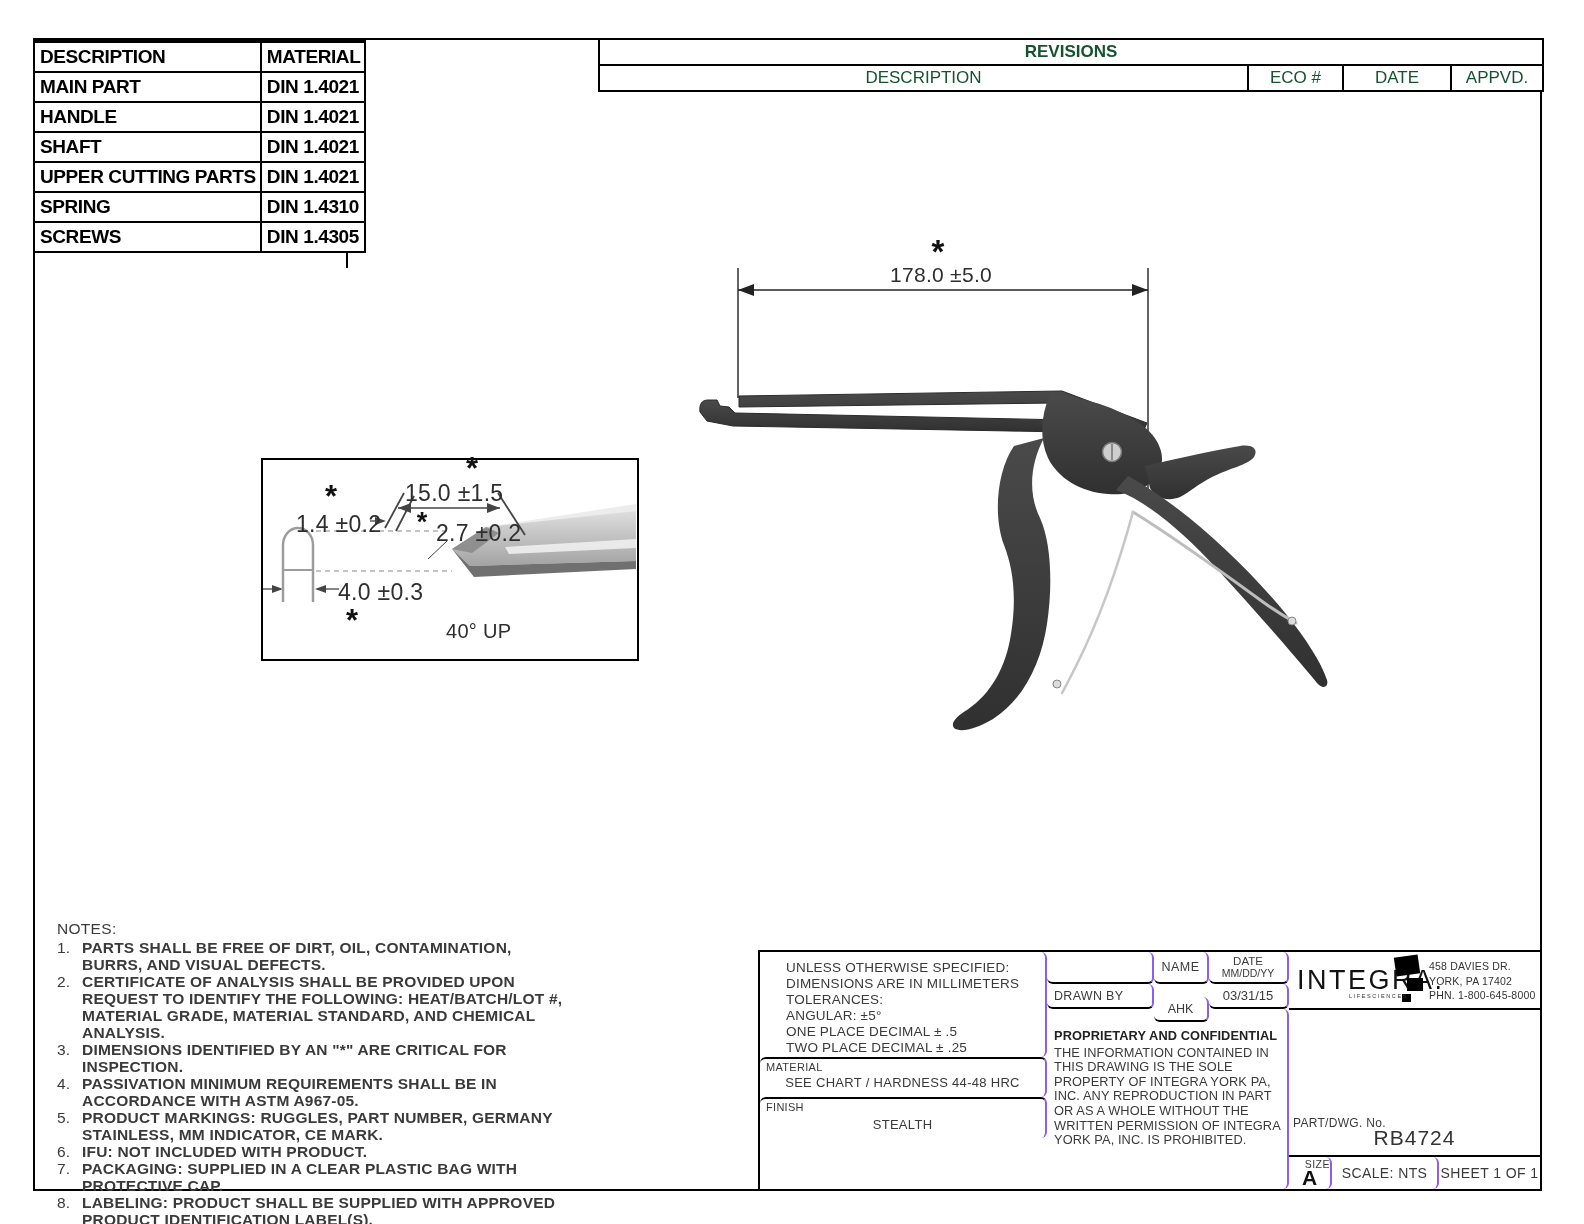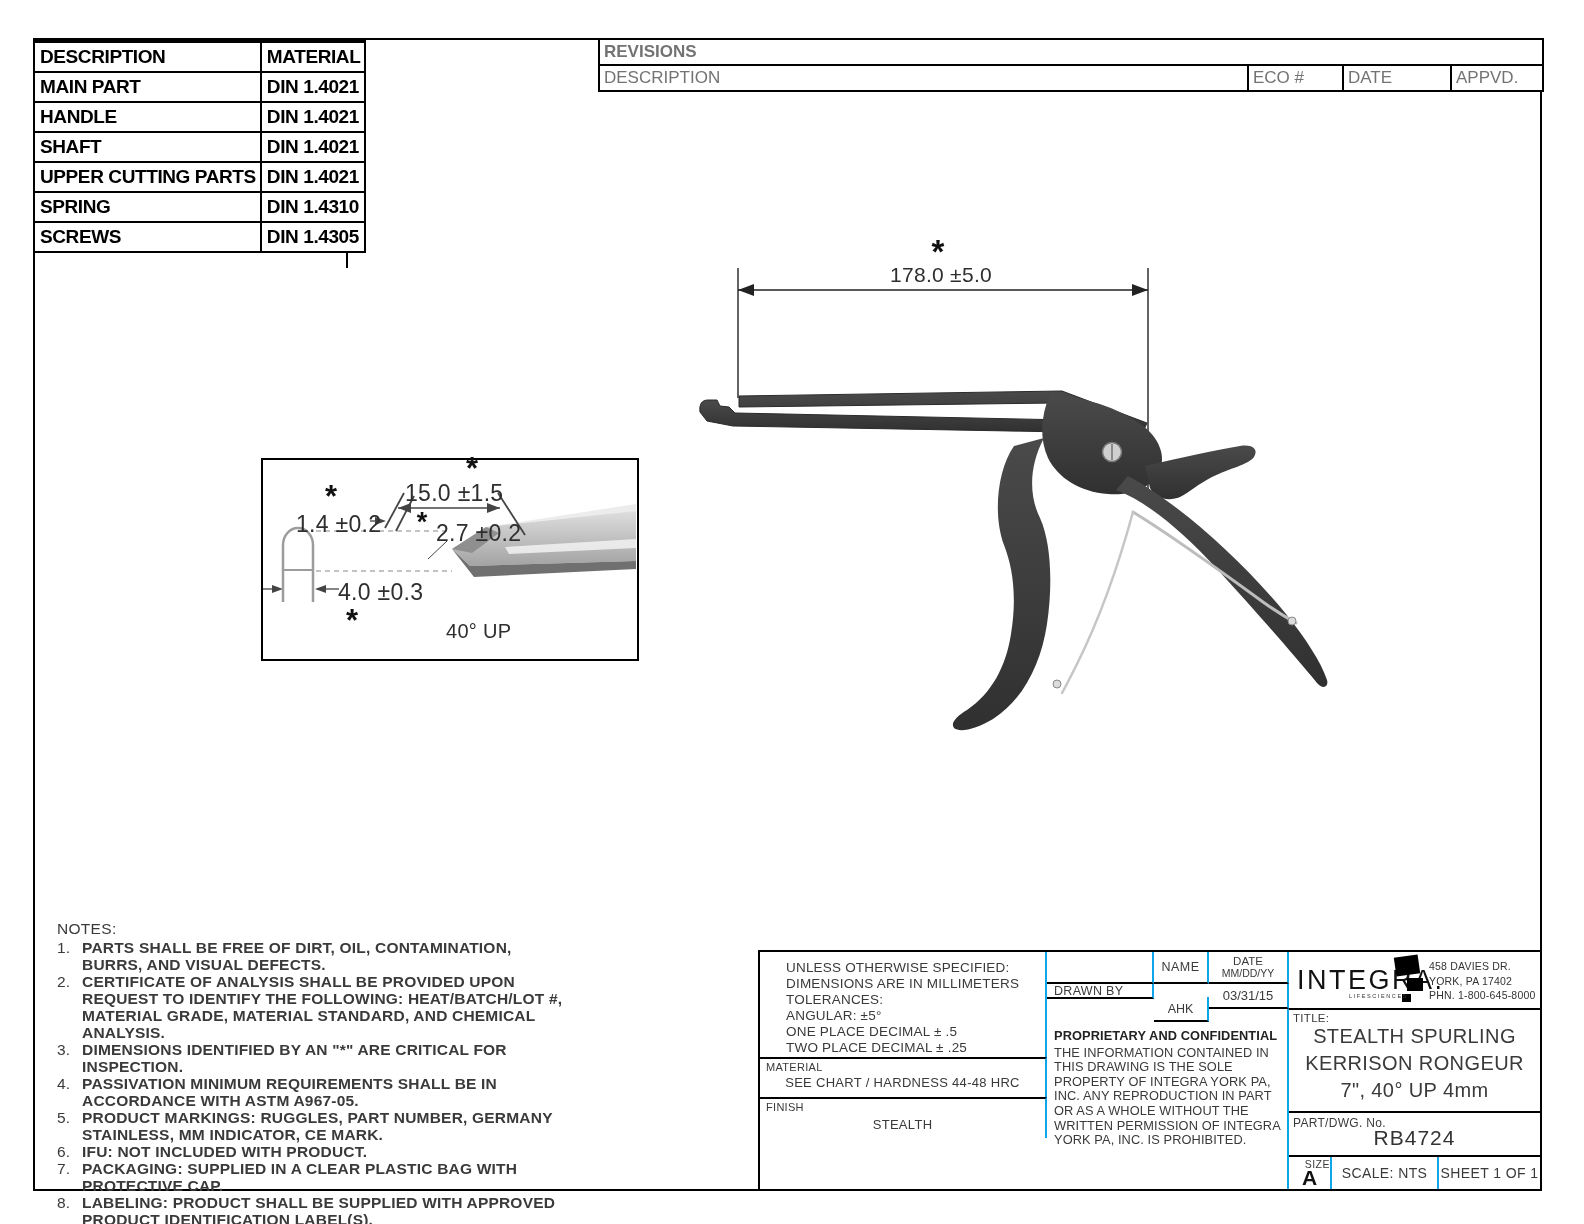--- a/index.html
+++ b/index.html
@@ -8,49 +8,49 @@
   svg.gfx{position:absolute;left:0;top:0;pointer-events:none;}
   
   .frame{position:absolute;left:33px;top:38px;width:1505px;height:1149px;border:2px solid #000;}
   
   table.mat{position:absolute;left:33px;top:38px;border-collapse:collapse;table-layout:fixed;background:#fff;}
   table.mat td{border:2px solid #000;height:28px;padding:0 4px 0 5px;font-size:19px;font-weight:bold;
     letter-spacing:-0.4px;white-space:nowrap;color:#000;}
   table.mat tr.hdr td{border-top:5px solid #000;}
   
   table.rev{position:absolute;left:598px;top:38px;border-collapse:collapse;table-layout:fixed;background:#fff;width:944px;}
-  table.rev td{border:2px solid #000;color:#737373;padding:0 4px;white-space:nowrap;}
+  table.rev td{border:2px solid #000;text-align:center;color:#14532d;padding:0 4px;white-space:nowrap;}
   td.rev-title{height:24px;font-size:17px;font-weight:bold;}
   tr.rev-h td{height:24px;font-size:17px;}
   tr.rev-r td{height:25px;font-size:16.5px;}
   
   .detail-box{position:absolute;left:261px;top:458px;width:374px;height:199px;border:2.5px solid #000;background:transparent;}
   
   .dimtxt{position:absolute;font-size:23px;color:#2e2e2e;letter-spacing:.3px;white-space:nowrap;}
   .ast{position:absolute;width:24px;text-align:center;font-size:31px;font-weight:bold;color:#111;line-height:30px;}
   
   .notes{position:absolute;left:57px;top:920px;width:514px;color:#3a3a3a;}
   .notes-title{font-size:15.5px;letter-spacing:.3px;margin-bottom:1px;}
   .note{display:flex;align-items:flex-start;}
   .note-num{flex:none;width:25px;font-size:15.5px;line-height:17px;letter-spacing:.2px;}
   .note-text{font-size:15.5px;line-height:17px;letter-spacing:.2px;font-weight:bold;}
   
   .tb{position:absolute;left:758px;top:950px;width:784px;height:241px;border:2px solid #000;box-sizing:border-box;color:#3a3a3a;background:#fff;}
   .tb .cell{position:absolute;box-sizing:border-box;}
-  .bR{border-right:2px solid #0ea5e9;} .bB{border-bottom:2px solid #000;} .bT{border-top:2px solid #000;}
+  .bR{border-right:2px solid #8b5cf6;border-radius:6px;} .bB{border-bottom:2px solid #000;} .bT{border-top:2px solid #000;}
   .tol{left:0;top:0;width:287px;height:105px;padding:8px 0 0 26px;font-size:13.5px;line-height:16px;letter-spacing:.2px;}
   .matc{left:0;top:105px;width:287px;height:40px;}
   .finc{left:0;top:145px;width:287px;height:41px;}
   .dnsc{left:0;top:186px;width:287px;height:51px;display:flex;align-items:center;justify-content:center;font-size:13.5px;letter-spacing:.4px;}
   .small-lbl{position:absolute;left:6px;top:2px;font-size:11px;letter-spacing:.3px;}
   .cell-val{position:absolute;left:0;right:0;top:16px;text-align:center;font-size:13px;letter-spacing:.3px;}
   .blankc{left:287px;top:0;width:107px;height:32px;}
   .namec{left:394px;top:0;width:55px;height:32px;display:flex;align-items:center;justify-content:center;font-size:12.5px;letter-spacing:.5px;}
   .datehc{left:449px;top:0;width:80px;height:32px;display:flex;flex-direction:column;align-items:center;justify-content:center;font-size:11.5px;line-height:12px;}
-  .drawnc{left:287px;top:32px;width:107px;height:15px;display:flex;align-items:center;padding-left:7px;font-size:12.5px;letter-spacing:.3px;}
+  .drawnc{left:287px;top:32px;width:107px;height:25px;display:flex;align-items:center;padding-left:7px;font-size:12.5px;letter-spacing:.3px;}
   .ahkc{left:394px;top:32px;width:55px;height:25px;display:flex;align-items:center;justify-content:center;font-size:12.5px;margin-top:13px;}
   .ddatec{left:449px;top:32px;width:80px;height:25px;display:flex;align-items:center;justify-content:center;font-size:13px;}
   .propc{left:287px;top:57px;width:242px;height:180px;padding:20px 6px 0 7px;font-size:12.8px;line-height:14.6px;letter-spacing:.1px;}
   .prop-title{font-weight:bold;color:#222;margin-bottom:2px;letter-spacing:.1px;}
   .logoc{left:529px;top:0;width:251px;height:58px;}
   .titlec{left:529px;top:58px;width:251px;height:103px;}
   .partc{left:529px;top:161px;width:251px;height:44px;}
   .sizec{left:529px;top:205px;width:43px;height:32px;}
   .scalec{left:572px;top:205px;width:107px;height:32px;display:flex;align-items:center;justify-content:center;font-size:14px;letter-spacing:.4px;}
   .sheetc{left:679px;top:205px;width:101px;height:32px;display:flex;align-items:center;justify-content:center;font-size:14px;letter-spacing:.4px;}
@@ -310,28 +310,20 @@
       <div class="logo-sq sq2"></div>
       <div class="logo-sq sq3"></div>
       <div class="logo-tag">LIFESCIENCES</div>
       <div class="addr">
         <div>458 DAVIES DR.</div>
         <div>YORK, PA 17402</div>
         <div>PHN. 1-800-645-8000</div>
       </div>
     </div>
 
-    <div class="cell titlec bB">
-      <div class="title-lbl">TITLE:</div>
-      <div class="title-lines">
-        <div>STEALTH SPURLING</div>
-        <div>KERRISON RONGEUR</div>
-        <div>7", 40° UP 4mm</div>
-      </div>
-    </div>
 
     <div class="cell partc bB">
       <div class="part-lbl">PART/DWG. No.</div>
       <div class="part-num">RB4724</div>
     </div>
 
     <div class="cell sizec bR">
       <div class="size-lbl">SIZE</div>
       <div class="size-val">A</div>
     </div>

